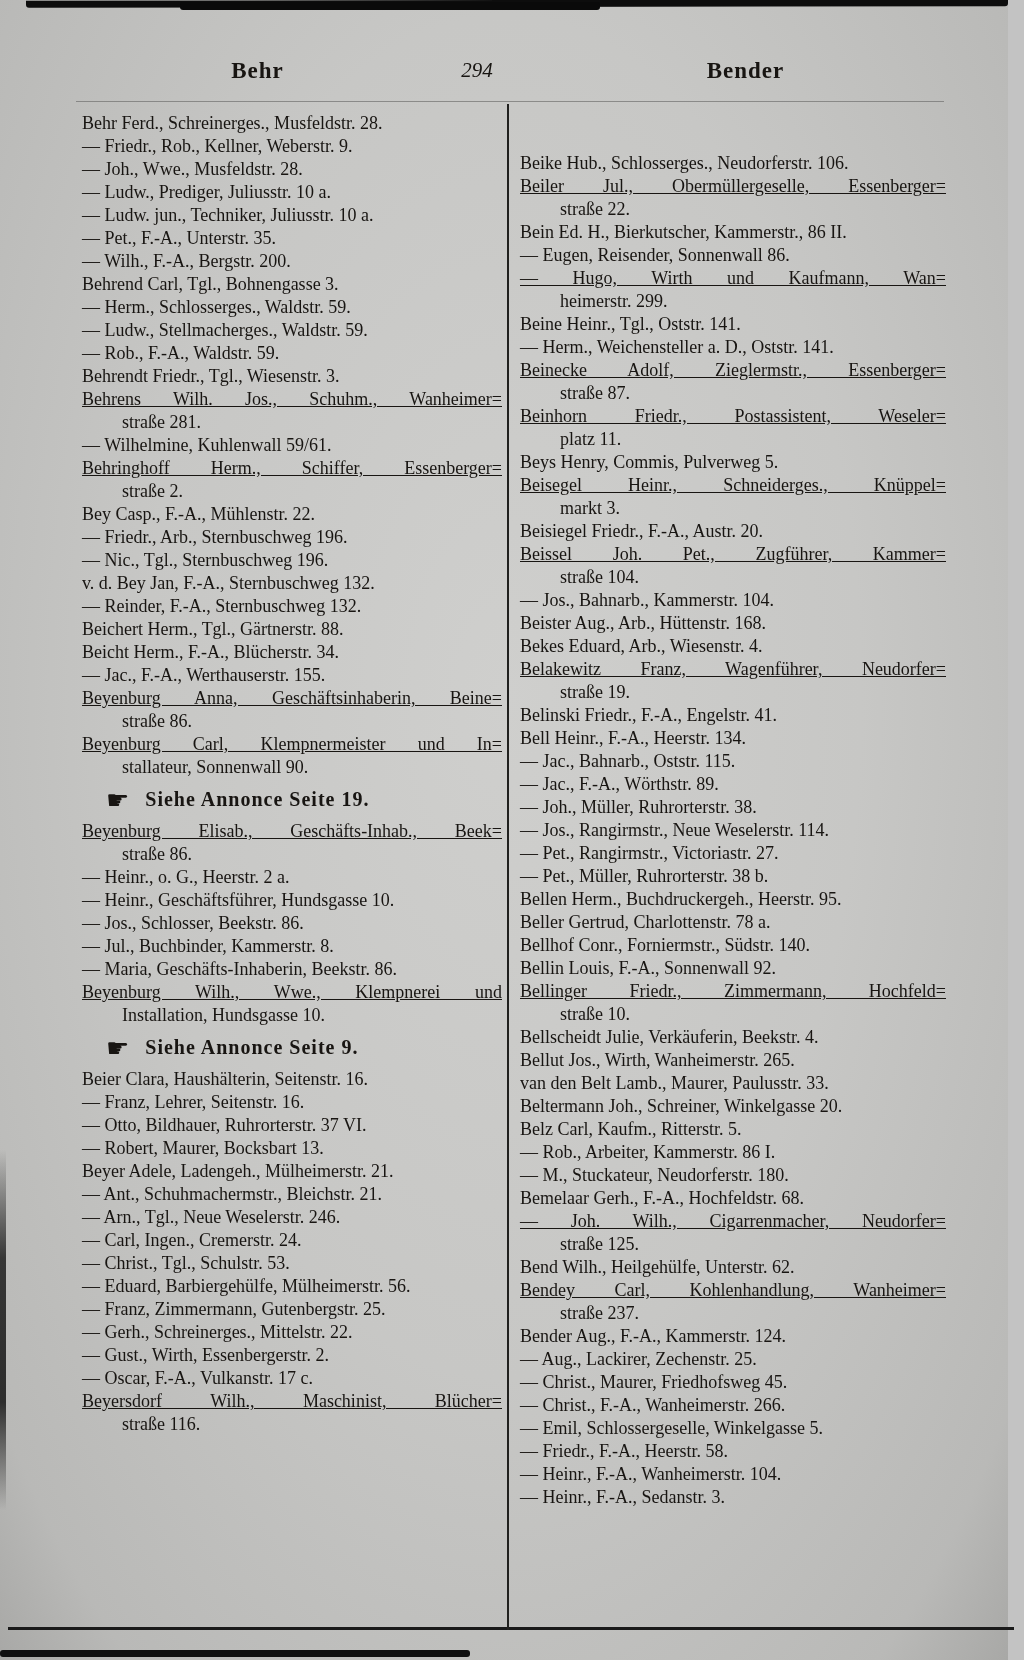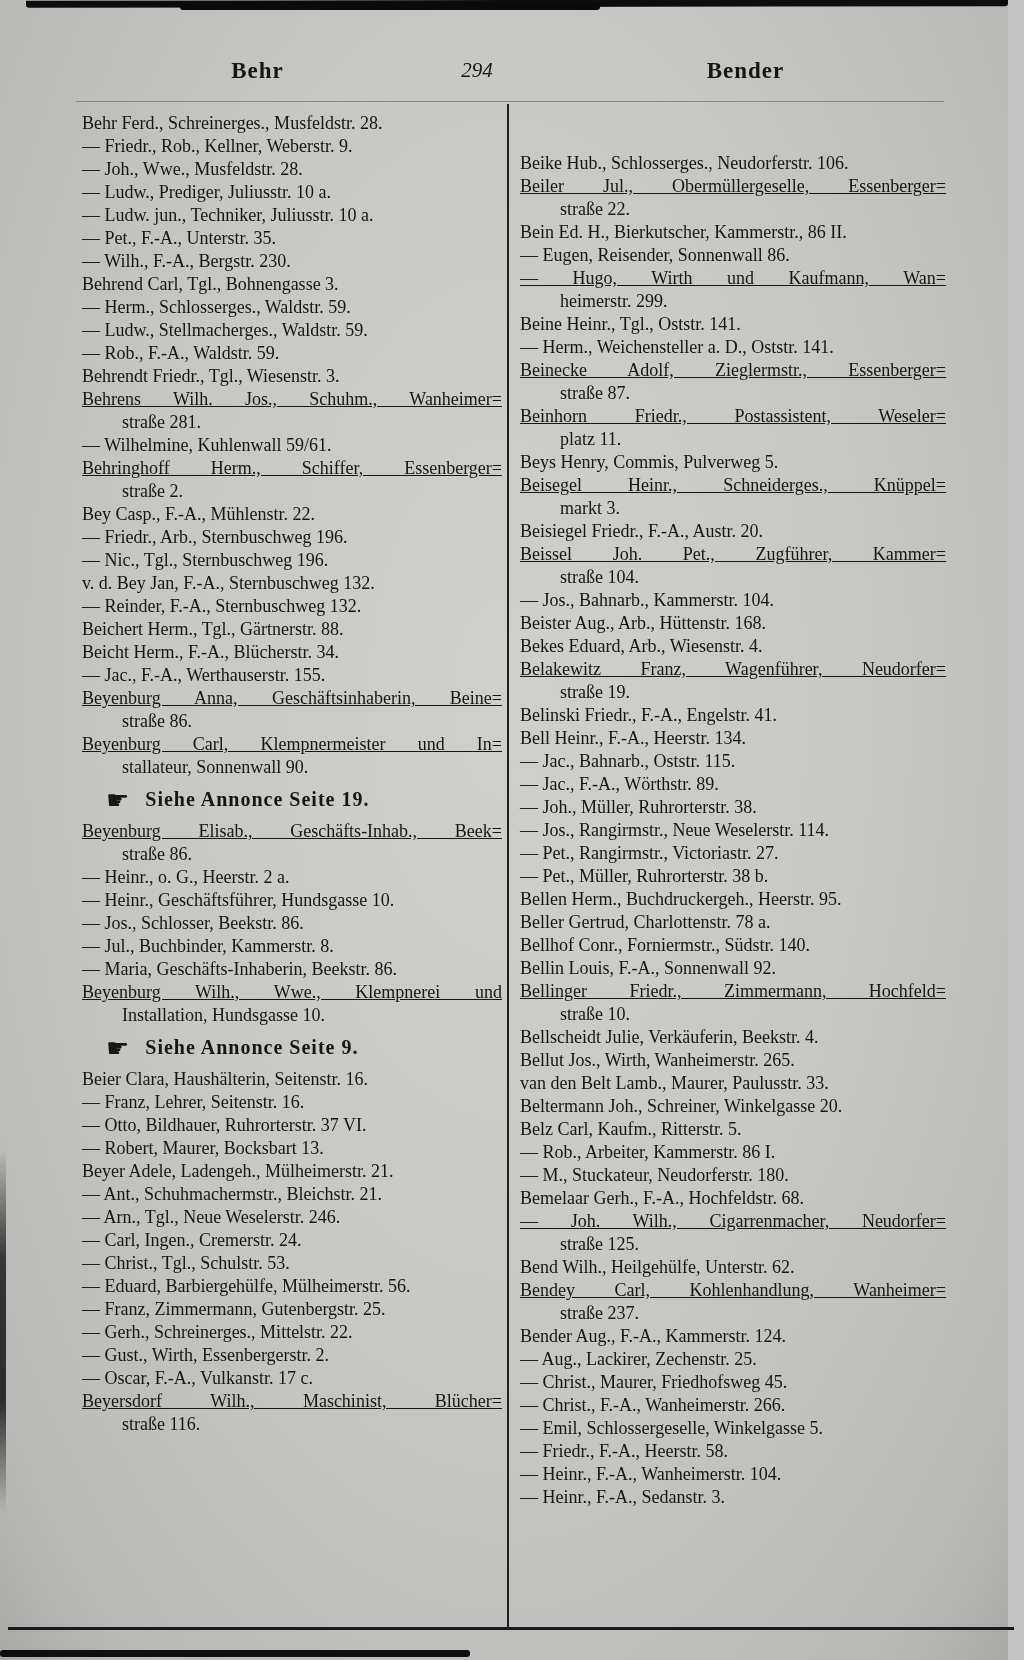--- a/index.html
+++ b/index.html
@@ -86,21 +86,21 @@
       <div class="entry">
         <div class="line">— Ludw., Prediger, Juliusstr. 10 a.</div>
       </div>
       <div class="entry">
         <div class="line">— Ludw. jun., Techniker, Juliusstr. 10 a.</div>
       </div>
       <div class="entry">
         <div class="line">— Pet., F.-A., Unterstr. 35.</div>
       </div>
       <div class="entry">
-        <div class="line">— Wilh., F.-A., Bergstr. 230.</div>
+        <div class="line">— Wilh., F.-A., Bergstr. 200.</div>
       </div>
       <div class="entry">
         <div class="line">Behrend Carl, Tgl., Bohnengasse 3.</div>
       </div>
       <div class="entry">
         <div class="line">— Herm., Schlosserges., Waldstr. 59.</div>
       </div>
       <div class="entry">
         <div class="line">— Ludw., Stellmacherges., Waldstr. 59.</div>
       </div>

